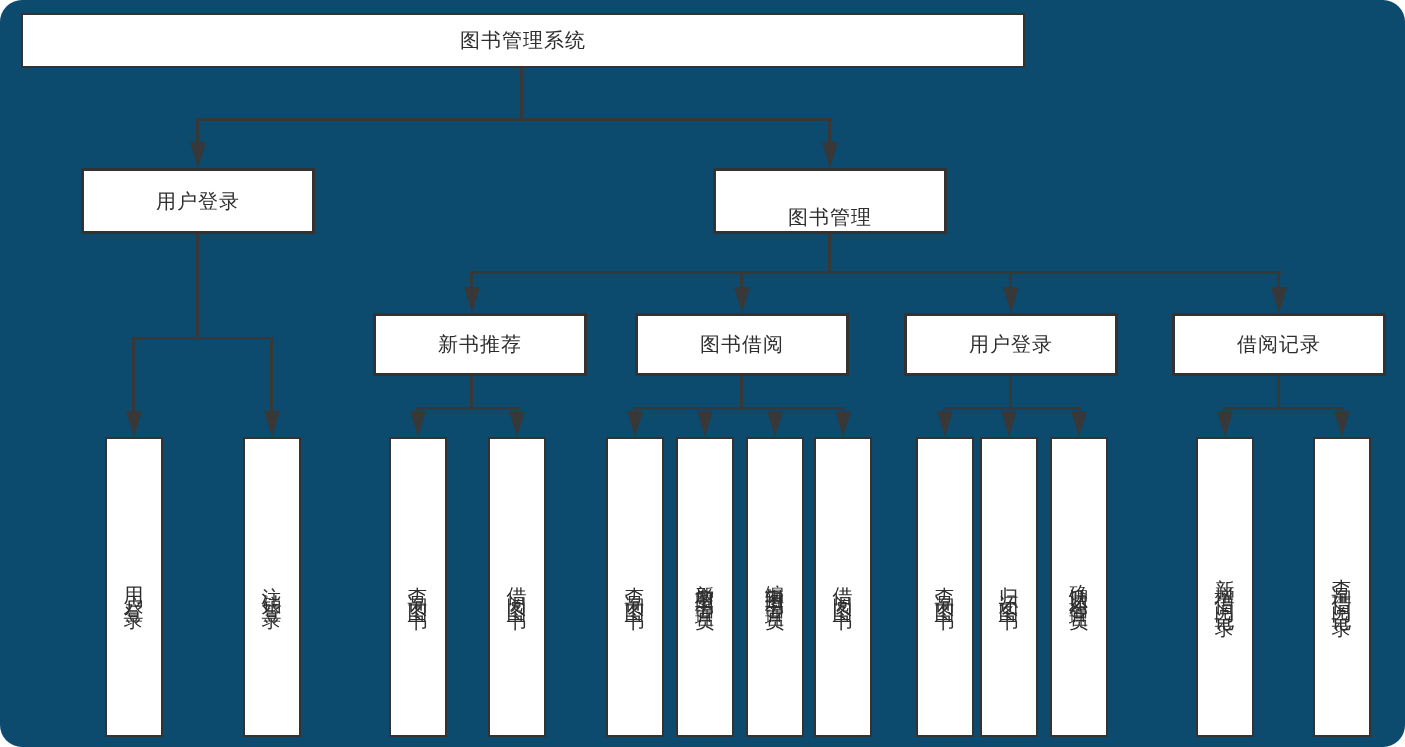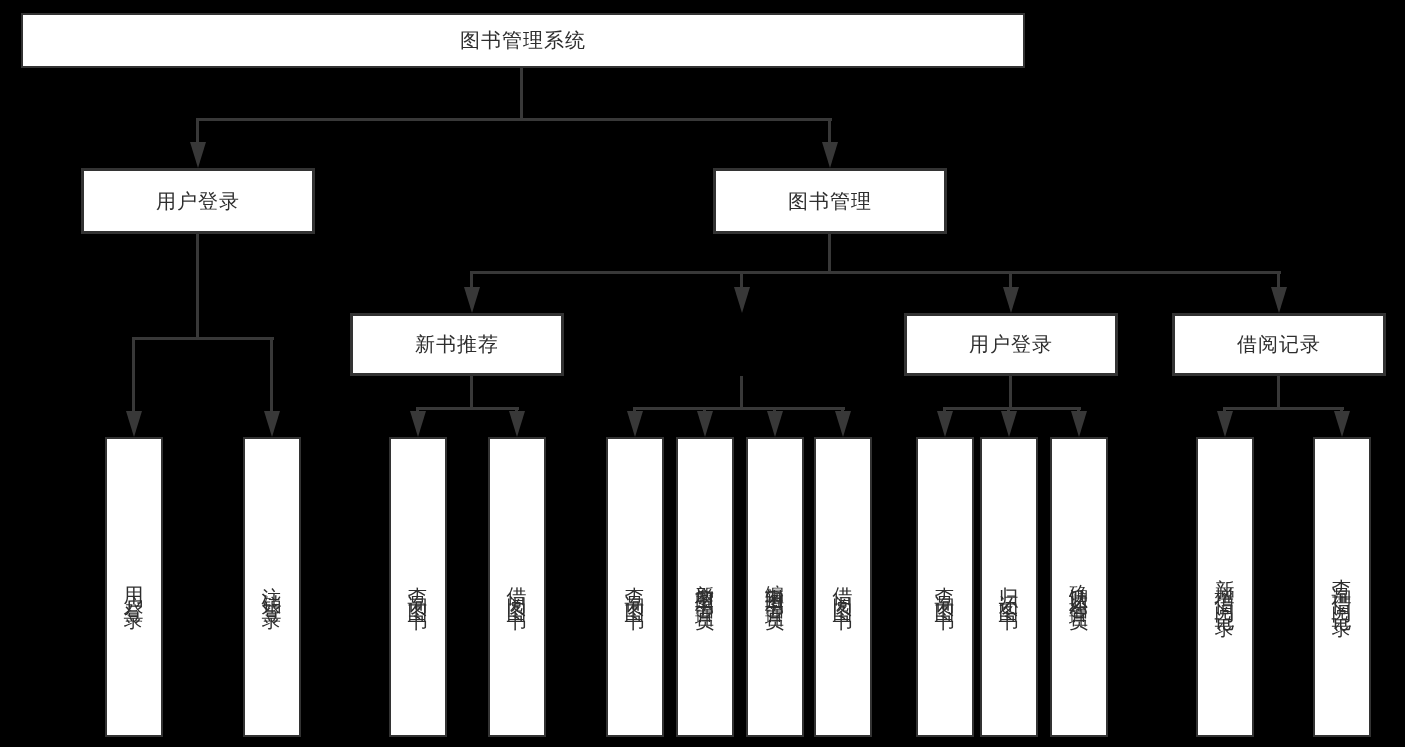--- a/index.html
+++ b/index.html
@@ -1,18 +1,18 @@
 <!DOCTYPE html>
 <html><head>
 <meta charset="utf-8">
 <style>
   html,body{margin:0;padding:0;background:#ffffff;}
   #canvas{
-    position:relative;width:1405px;height:747px;background:#000000;overflow:hidden;
-    font-family:"Liberation Sans","DejaVu Sans",sans-serif;color:#2e2e2e;
+    position:relative;width:1405px;height:747px;background:#0c4a6e;overflow:hidden;
+    font-family:"Liberation Sans","DejaVu Sans",sans-serif;color:#2e2e2e;border-radius:22px;
   }
   .hbox{
     position:absolute;background:#ffffff;border:3px solid #333333;
     display:flex;align-items:center;justify-content:center;
     font-size:20px;letter-spacing:1px;box-sizing:border-box;
   }
   .hbox.thin{border-width:2px;}
   .vbox{
     position:absolute;background:#ffffff;border:2px solid #333333;
     display:flex;align-items:center;justify-content:center;
@@ -47,21 +47,21 @@
   <div class="vline" style="left:520px;top:68px;height:53px;"></div>
   <div class="hline" style="left:196px;top:118px;width:636px;"></div>
   <div class="vline" style="left:196px;top:118px;height:28px;"></div>
   <div class="arrow" style="left:190px;top:142px;"></div>
   <div class="vline" style="left:828px;top:118px;height:28px;"></div>
   <div class="arrow" style="left:822px;top:142px;"></div>
 
   <div class="hbox" style="left:81px;top:168px;width:234px;height:66px;">
     <span>用户登录</span>
   </div>
-  <div class="hbox" style="left:713px;top:168px;width:234px;height:66px;">
+  <div class="hbox" style="left:713px;top:168px;width:234px;height:66px;align-items:flex-end;">
     <span>图书管理</span>
   </div>
 
   <div class="vline" style="left:196px;top:234px;height:106px;"></div>
   <div class="hline" style="left:132px;top:337px;width:142px;"></div>
   <div class="vline" style="left:132px;top:337px;height:78px;"></div>
   <div class="arrow" style="left:126px;top:411px;"></div>
   <div class="vline" style="left:270px;top:337px;height:78px;"></div>
   <div class="arrow" style="left:264px;top:411px;"></div>
 
@@ -69,22 +69,25 @@
   <div class="hline" style="left:470px;top:271px;width:811px;"></div>
   <div class="vline" style="left:470px;top:271px;height:20px;"></div>
   <div class="arrow" style="left:464px;top:287px;"></div>
   <div class="vline" style="left:740px;top:271px;height:20px;"></div>
   <div class="arrow" style="left:734px;top:287px;"></div>
   <div class="vline" style="left:1009px;top:271px;height:20px;"></div>
   <div class="arrow" style="left:1003px;top:287px;"></div>
   <div class="vline" style="left:1277px;top:271px;height:20px;"></div>
   <div class="arrow" style="left:1271px;top:287px;"></div>
 
-  <div class="hbox" style="left:350px;top:313px;width:214px;height:63px;font-family:Liberation Serif, serif;">
+  <div class="hbox" style="left:373px;top:313px;width:214px;height:63px;font-family:Liberation Serif, serif;">
     <span>新书推荐</span>
+  </div>
+  <div class="hbox" style="left:635px;top:313px;width:214px;height:63px;">
+    <span>图书借阅</span>
   </div>
   <div class="hbox" style="left:904px;top:313px;width:214px;height:63px;">
     <span>用户登录</span>
   </div>
   <div class="hbox" style="left:1172px;top:313px;width:214px;height:63px;">
     <span>借阅记录</span>
   </div>
 
   <div class="vline" style="left:470px;top:376px;height:34px;"></div>
   <div class="hline" style="left:416px;top:407px;width:103px;"></div>

